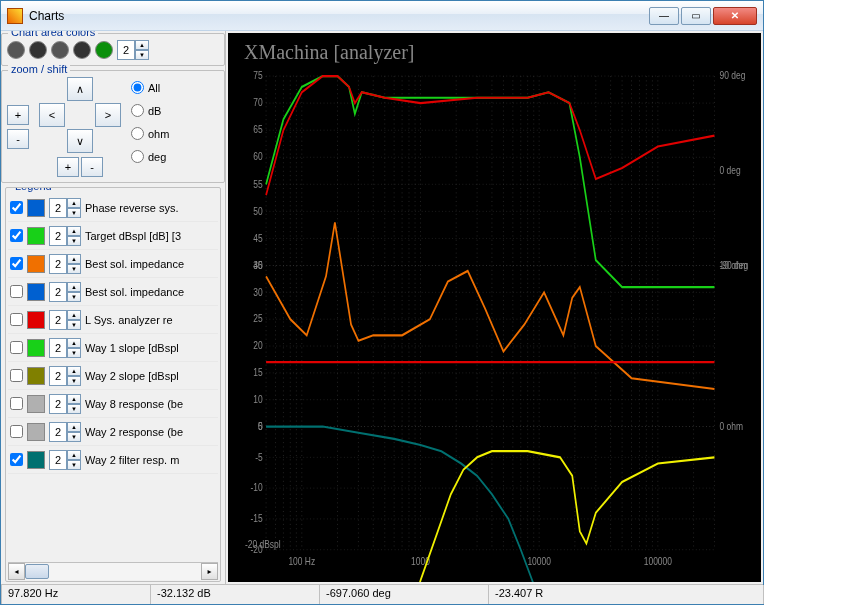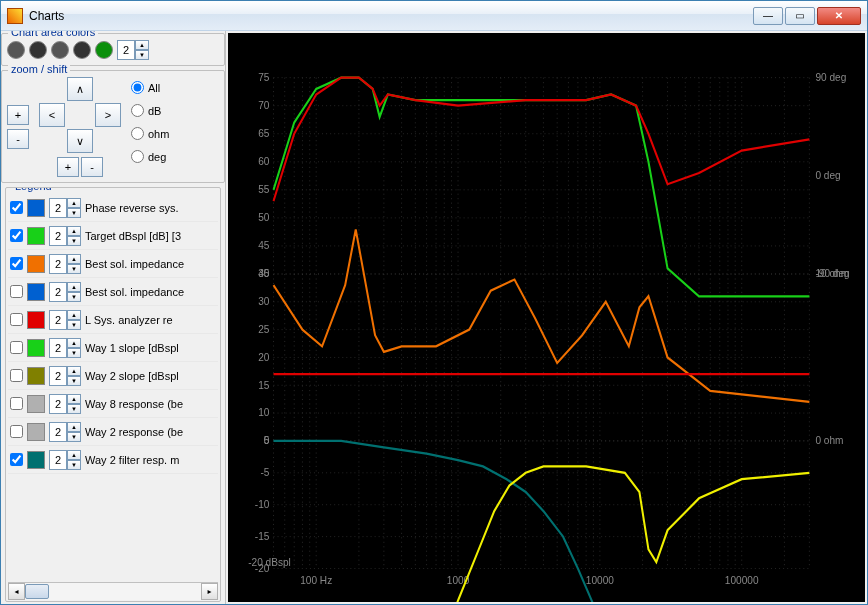--- a/index.html
+++ b/index.html
@@ -1,18 +1,18 @@
 <!DOCTYPE html>
 <html><head>
 <meta charset="utf-8">
 <style>
 * { box-sizing: border-box; margin: 0; padding: 0; }
 body { font-family: "Segoe UI", Tahoma, sans-serif; font-size: 11px; background: #fff; overflow: hidden; }
 
-.window { width: 868px; height: 605px; border: 1px solid #3c7fb1; background: #fff; display: flex; flex-direction: column; position: relative; }
+.window { width: 764px; height: 605px; border: 1px solid #3c7fb1; background: #fff; display: flex; flex-direction: column; position: relative; }
 
 .titlebar { height: 30px; background: linear-gradient(to bottom, #fff 0%, #e9f0f8 45%, #d7e4f2 46%, #e4edf7 100%); display: flex; align-items: center; padding: 0 6px; border-bottom: 1px solid #c0d4e8; }
 .titlebar-icon { width: 16px; height: 16px; background: linear-gradient(45deg, #e60, #fd3); border: 1px solid #a40; margin-right: 6px; }
 .titlebar-title { flex: 1; color: #000; font-size: 12px; }
 .titlebar-buttons { display: flex; gap: 2px; }
 .titlebar-btn { width: 30px; height: 18px; border: 1px solid #7a9ab8; background: linear-gradient(to bottom,#f5f9fc,#d5e4f2); border-radius: 2px; display: flex; align-items: center; justify-content: center; font-size: 10px; cursor: pointer; }
 .titlebar-btn.close { width: 44px; background: linear-gradient(to bottom,#f28a83,#d7442a); border-color: #a03020; color: #fff; font-weight: bold; }
 
 .menubar { height: 20px; background: #f0f0f0; display: flex; align-items: center; padding: 0 4px; gap: 2px; border-bottom: 1px solid #e0e0e0; }
 .menu-item { padding: 2px 8px; color: #003399; cursor: pointer; }
@@ -276,20 +276,21 @@
             <div class="hscroll-thumb"></div>
           </div>
           <div class="hscroll-btn">▸</div>
         </div>
       </div>
 
     </div>
 
     <div class="chart-pane">
       <div class="chart-inner">
+        <div class="chart-title">XMachina  [analyzer]</div>
         <svg id="chart-svg" width="100%" height="100%" viewBox="0 0 630 510" preserveAspectRatio="none">
             <line class="grid" x1="45" y1="40" x2="45" y2="480"></line>
             <line class="grid" x1="56.10756495018029" y1="40" x2="56.10756495018029" y2="480"></line>
             <line class="grid" x1="65.49887730185549" y1="40" x2="65.49887730185549" y2="480"></line>
             <line class="grid" x1="73.63400209206947" y1="40" x2="73.63400209206947" y2="480"></line>
             <line class="grid" x1="80.80969070283092" y1="40" x2="80.80969070283092" y2="480"></line>
             <line class="grid" x1="87.22856289453983" y1="40" x2="87.22856289453983" y2="480"></line>
             <line class="grid" x1="129.45712578907967" y1="40" x2="129.45712578907967" y2="480"></line>
             <line class="grid" x1="154.15925154173036" y1="40" x2="154.15925154173036" y2="480"></line>
             <line class="grid" x1="171.68568868361953" y1="40" x2="171.68568868361953" y2="480"></line>
@@ -374,14 +375,20 @@
             <path d="M45 225.97333333333333 L73.63400209206947 265.8666666666667 L93.0351390954348 280.8266666666667 L115.86256498660934 225.97333333333333 L126.33218758134862 176.10666666666668 L145.44112767796415 270.85333333333335 L154.15925154173036 285.81333333333333 L171.68568868361953 280.8266666666667 L205.7791267879454 280.8266666666667 L238.61637733080997 265.8666666666667 L259.83624456537433 230.96 L283.33193607763997 220.98666666666668 L303.8308133794954 255.89333333333335 L325.56049897217974 295.7866666666667 L350.2626247248304 270.85333333333335 L373.59563806761463 240.93333333333334 L396.42306395878916 280.8266666666667 L406.8926865535284 245.92 L415.82420096215446 235.94666666666666 L434.7197505139101 290.8 L476.94831340844996 320.72 L575 330.6933333333333 " fill="none" stroke="#f07000" stroke-width="2"></path>
             <path d="M45 305.76 L575 305.76 " fill="none" stroke="#e00000" stroke-width="2"></path>
             <path d="M45 365.6 L111.93068864719052 365.6 L154.15925154173036 371.32000000000005 L196.38781443627013 377.04 L227.50881238062973 382.76000000000005 L252.2109381332804 388.48 L275.54395147606454 399.92 L294.43950102782026 411.36 L311.96593816970943 428.52000000000004 L331.36707517307474 451.40000000000003 L346.0593762740353 480 L367.7890618667196 525.76 L575 708.8000000000001 " fill="none" stroke="#007070" stroke-width="2"></path>
             <path d="M45 708.8000000000001 L171.68568868361953 651.6 L205.7791267879454 565.8000000000001 L227.50881238062973 508.6 L248.00768968248522 462.84000000000003 L263.31850308346066 428.52000000000004 L278.2520834632411 405.64000000000004 L294.43950102782026 394.20000000000005 L311.96593816970943 388.48 L354.19450106424927 388.48 L392.4911876193703 394.20000000000005 L406.8926865535284 411.36 L415.82420096215446 462.84000000000003 L423.6121855637298 474.28000000000003 L434.7197505139101 445.68 L465.8407484582697 417.08000000000004 L508.06931135280945 399.92 L575 394.20000000000005 " fill="none" stroke="#f0f000" stroke-width="2"></path>
           </svg>
       </div>
     </div>
 
   </div>
 
+  <div class="statusbar">
+    <div class="status-cell" style="width:150px">97.820 Hz</div>
+    <div class="status-cell" style="width:170px">-32.132 dB</div>
+    <div class="status-cell" style="width:170px">-697.060 deg</div>
+    <div class="status-cell" style="flex:1">-23.407 R</div>
+  </div>
 
 </div>
 
 </body></html>

